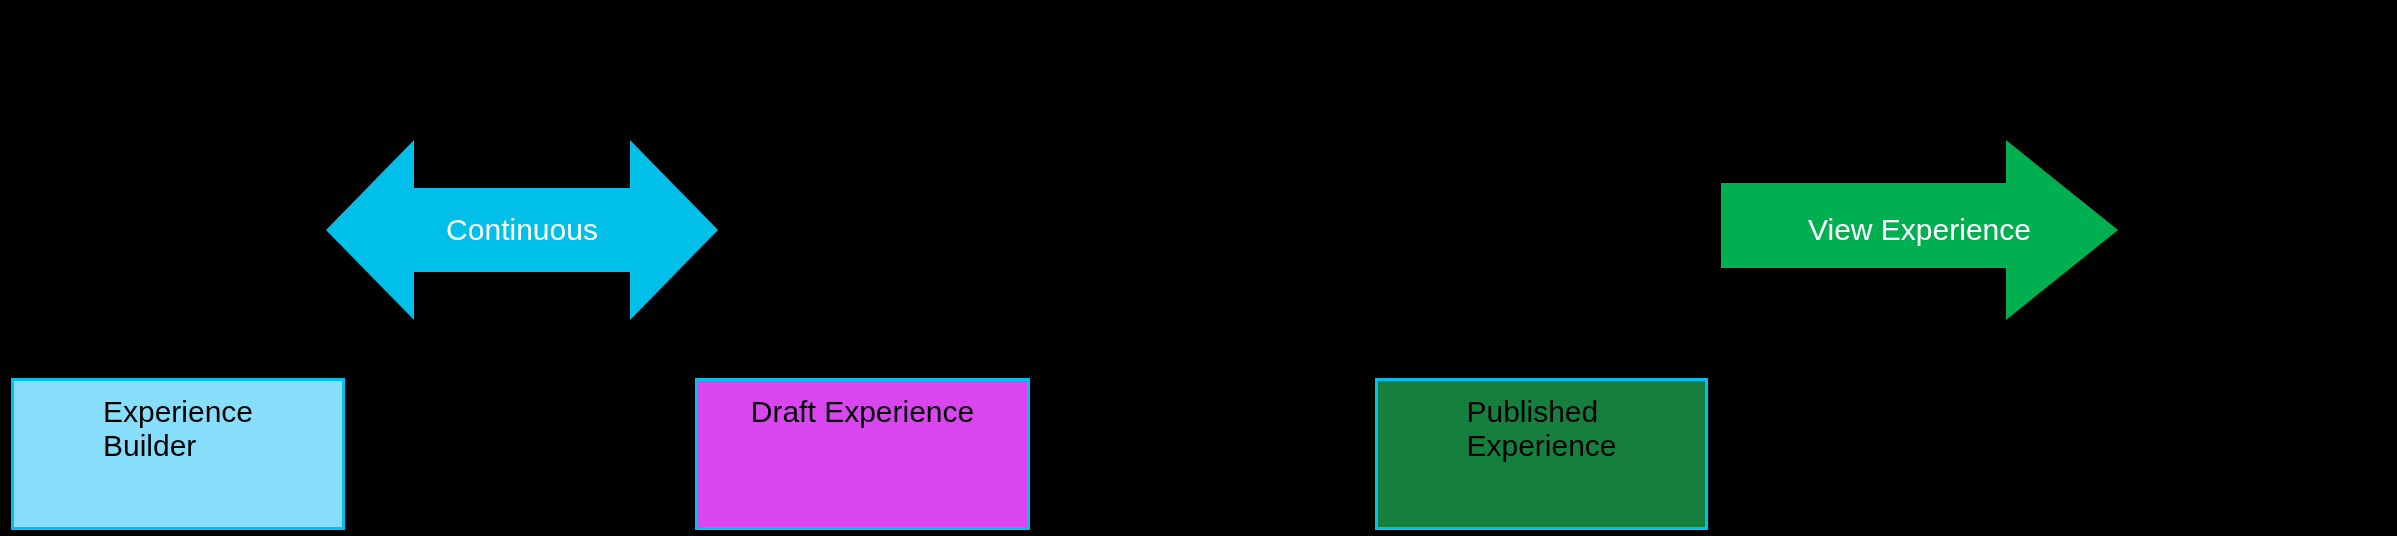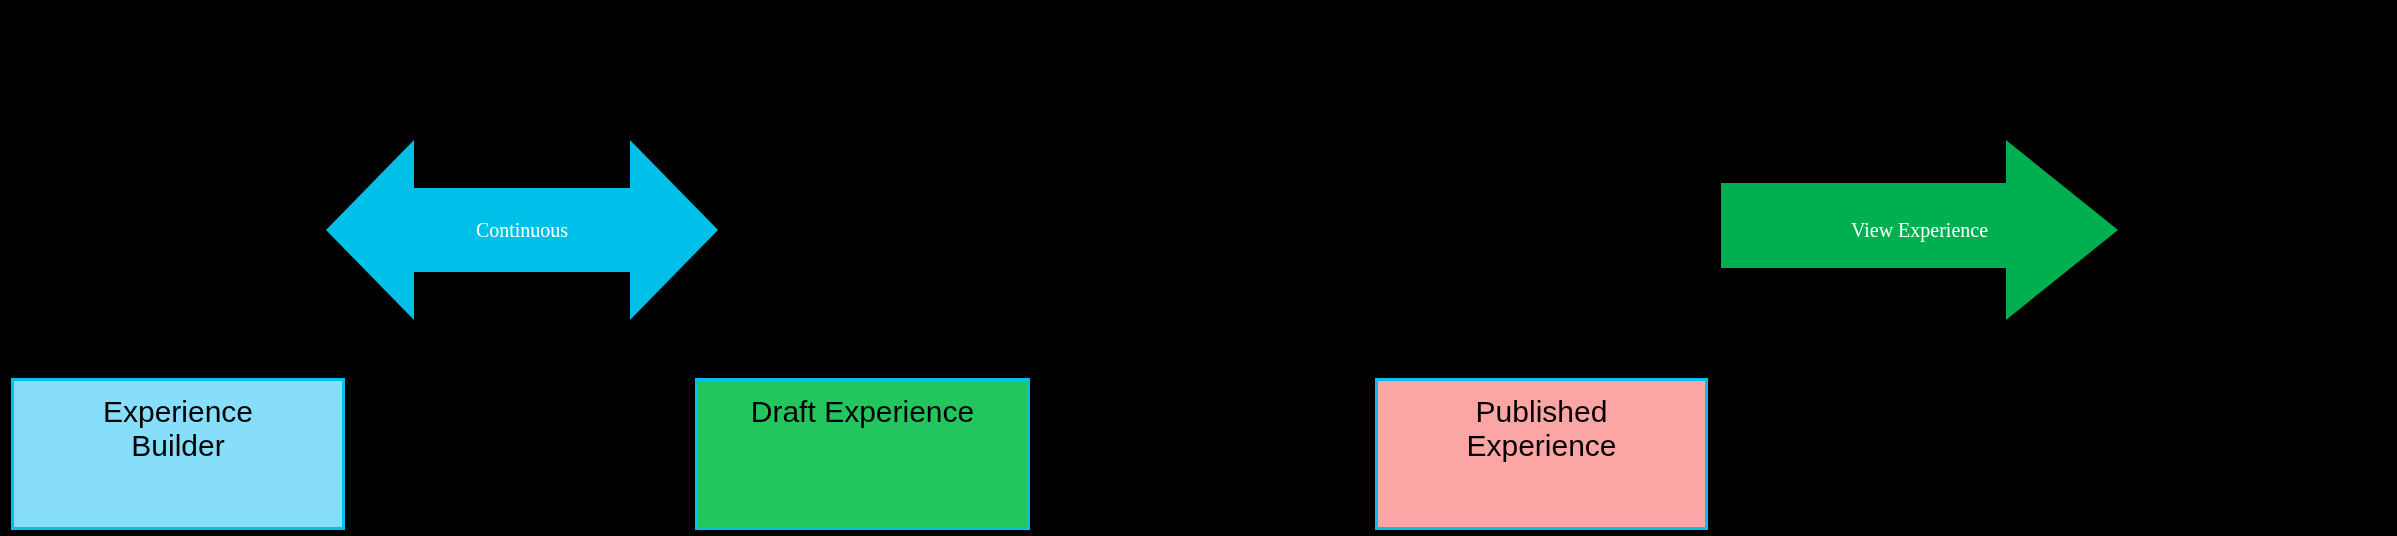--- a/index.html
+++ b/index.html
@@ -22,63 +22,63 @@
     border: 3px solid #00C0F0;
     display: flex;
     align-items: flex-start;
     justify-content: center;
     padding-top: 14px;
   }
   .node-label {
     color: #000000;
     font-size: 30px;
     line-height: 34px;
-    text-align: center;
+    text-align: left;
     white-space: pre-line;
     font-family: "Liberation Sans", sans-serif;
   }
   .arrow-wrap {
     position: absolute;
   }
   .arrow-wrap svg {
     display: block;
     overflow: visible;
   }
   .arrow-label {
     position: absolute;
     top: 0;
     left: 0;
     width: 100%;
     height: 100%;
     display: flex;
     align-items: center;
     justify-content: center;
     color: #FFFFFF;
-    font-size: 20px;
-    font-family: Liberation Serif, serif;
+    font-size: 30px;
+    font-family: Liberation Sans, sans-serif;
     pointer-events: none;
     text-align: right;
   }
   .arrow-label.shift-left { justify-content: center; padding-right: 48px; }
 </style>
 </head>
 <body>
 
 <div id="canvas" style="background: rgb(0, 0, 0);">
 
   <div class="node-box" id="node-0" style="left: 11px; top: 378px; width: 334px; height: 152px; background: rgb(135, 222, 250); border-color: rgb(0, 192, 240);">
     <span class="node-label" style="color: rgb(0, 0, 0);">Experience
 Builder</span>
   </div>
 
-  <div class="node-box" id="node-1" style="left: 695px; top: 378px; width: 335px; height: 152px; background: #22c55e; border-color: rgb(0, 192, 240);">
+  <div class="node-box" id="node-1" style="left: 695px; top: 378px; width: 335px; height: 152px; background: #d946ef; border-color: rgb(0, 192, 240);">
     <span class="node-label" style="color: rgb(0, 0, 0);">Draft Experience</span>
   </div>
 
-  <div class="node-box" id="node-2" style="left: 1375px; top: 378px; width: 333px; height: 152px; background: #fca5a5; border-color: rgb(0, 192, 240);">
+  <div class="node-box" id="node-2" style="left: 1375px; top: 378px; width: 333px; height: 152px; background: #15803d; border-color: rgb(0, 192, 240);">
     <span class="node-label" style="color: rgb(0, 0, 0);">Published
 Experience</span>
   </div>
 
   <div class="arrow-wrap" id="arrow-0" style="left: 326px; top: 140px; width: 392px; height: 180px;">
     <svg viewBox="0 0 392 180" preserveAspectRatio="none" width="392" height="180">
       <polygon id="arrow-shape-0" points="0,90 88,0 88,48 304,48 304,0 392,90 304,180 304,132 88,132 88,180" fill="#00BFE8" stroke="none"></polygon>
     </svg>
     <div class="arrow-label">
       <span style="color: rgb(255, 255, 255);">Continuous</span>

